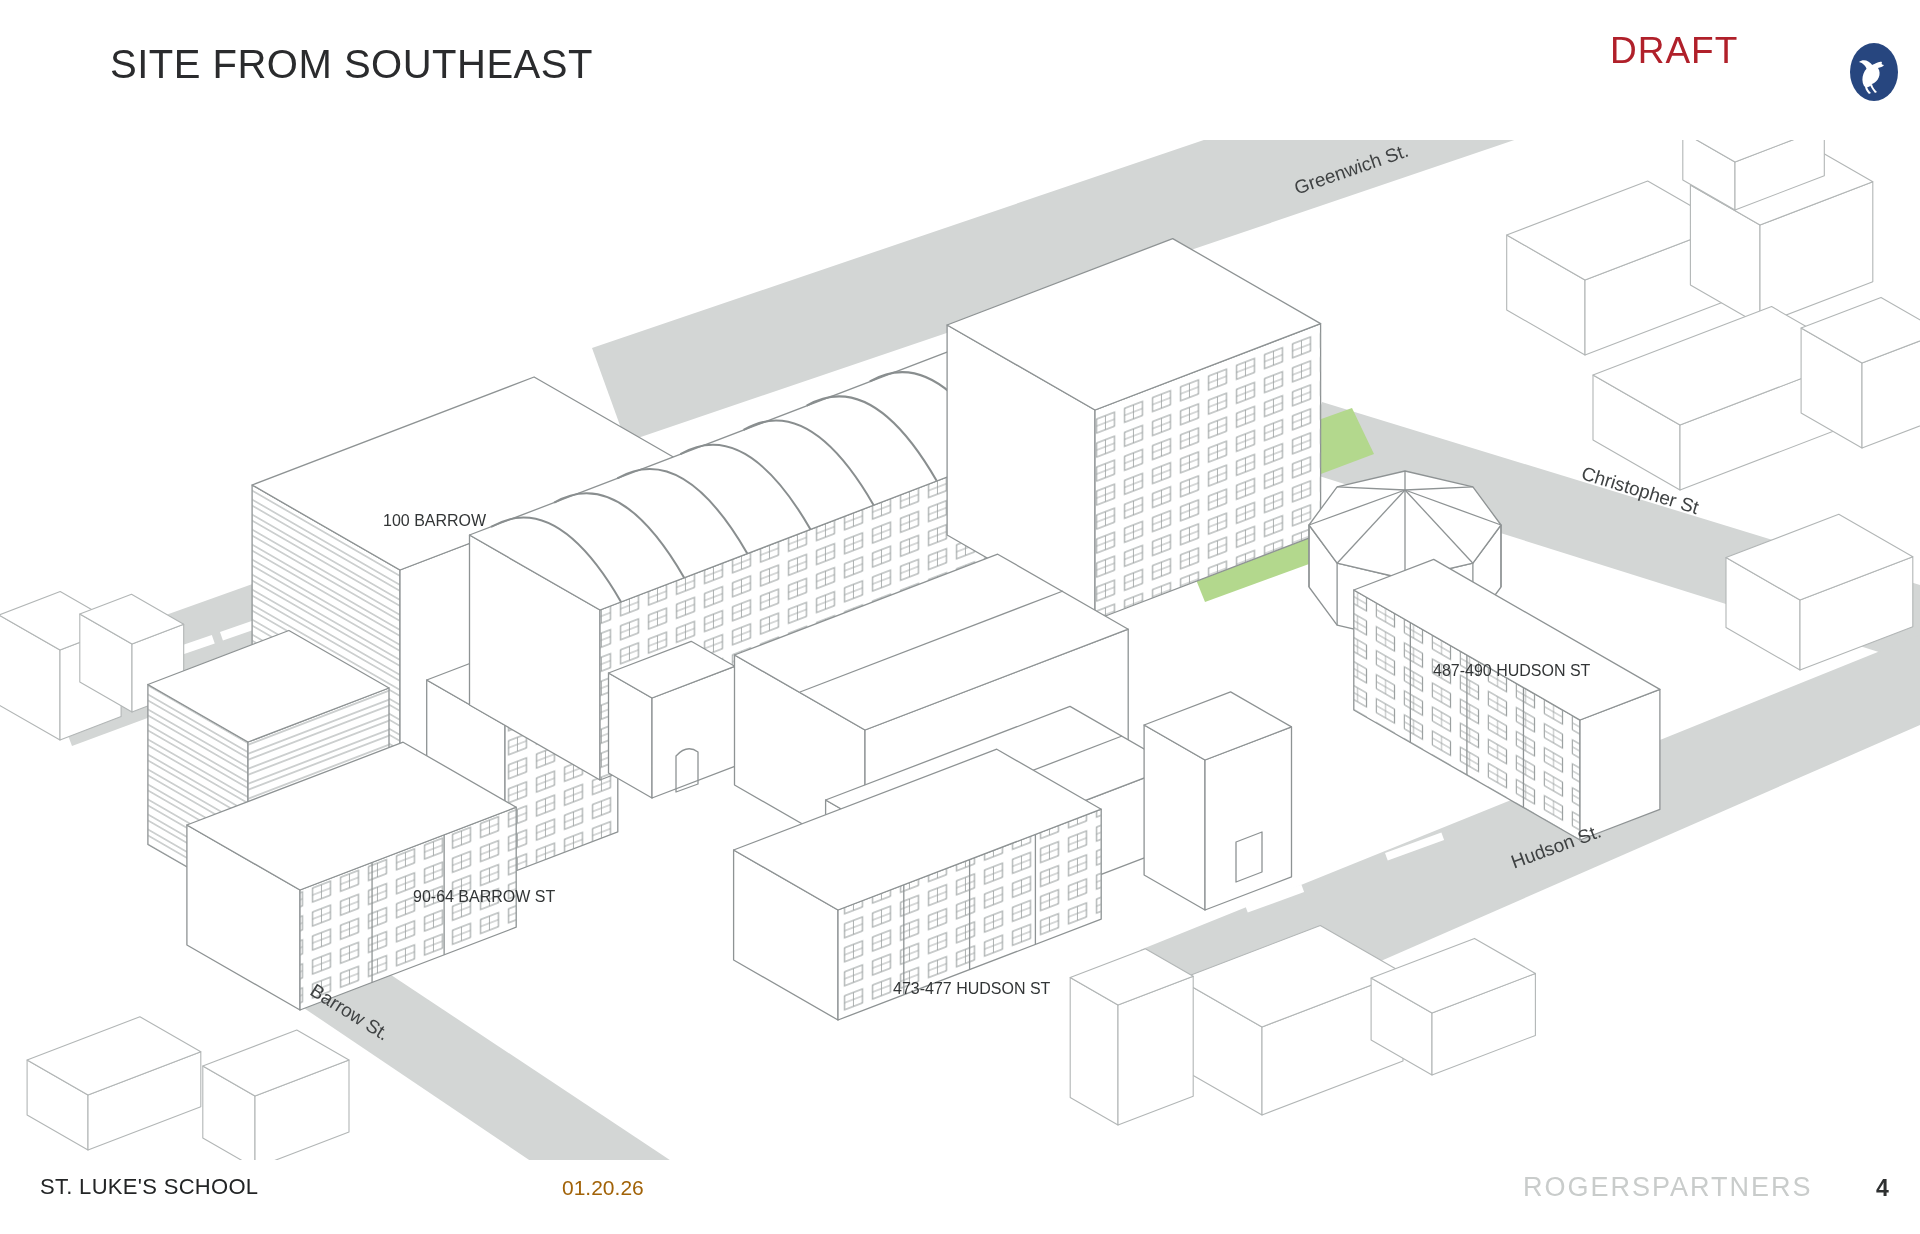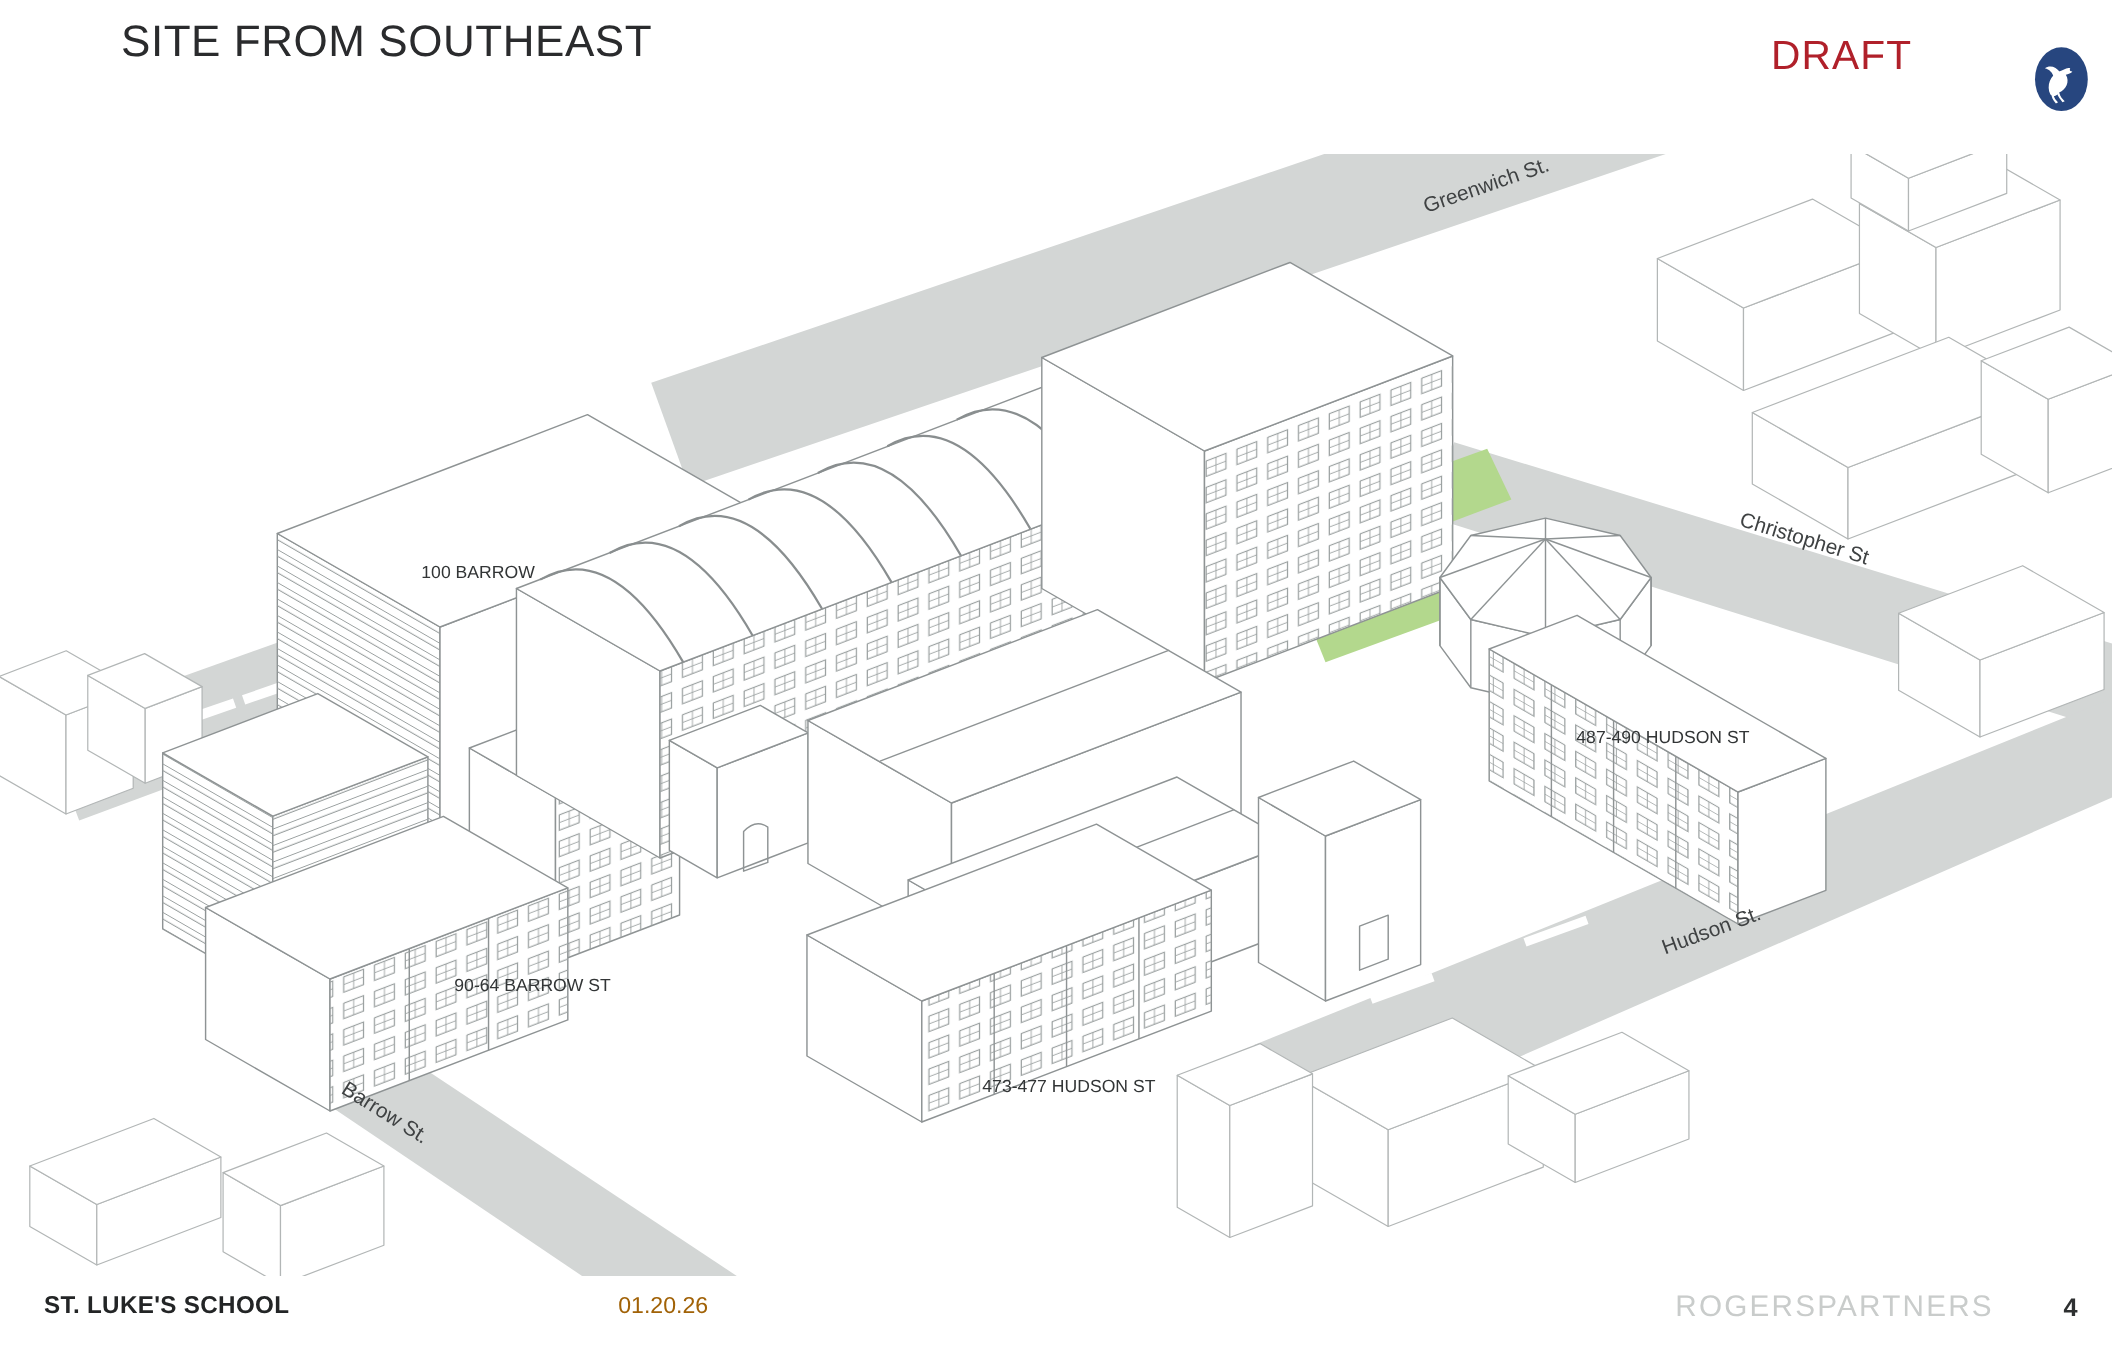--- a/index.html
+++ b/index.html
@@ -1,25 +1,25 @@
 <!DOCTYPE html>
 <html><head>
 <meta charset="utf-8">
 <style>
   html,body{margin:0;padding:0;background:#ffffff;width:1920px;height:1234px;overflow:hidden;
     font-family:"Liberation Sans", sans-serif;}
   #page{position:relative;width:1920px;height:1234px;background:#fff;}
 
   
-  .title{position:absolute;left:110px;top:16px;font-size:40px;letter-spacing:.5px;color:#2a2b2d;font-weight:400;}
+  .title{position:absolute;left:110px;top:42px;font-size:40px;letter-spacing:.5px;color:#2a2b2d;font-weight:400;}
   .draft{position:absolute;left:1610px;top:30px;font-size:37px;font-weight:500;letter-spacing:1px;color:#b0202a;}
   .logo{position:absolute;left:1845px;top:40px;width:58px;height:64px;}
 
   
-  .project{position:absolute;left:40px;top:1174px;font-size:22px;font-weight:700;color:#232526;letter-spacing:.3px;}
+  .project{position:absolute;left:40px;top:1174px;font-size:22px;font-weight:400;color:#232526;letter-spacing:.3px;}
   .date{position:absolute;left:562px;top:1176px;font-size:21px;color:#a16207;}
   .firm{position:absolute;left:1523px;top:1172px;font-size:27px;color:#c9cccb;letter-spacing:2px;font-weight:400;}
   .pagenum{position:absolute;left:1876px;top:1175px;font-size:23px;color:#2e3031;font-weight:600;}
 
   
   #figure{position:absolute;left:0;top:140px;width:1920px;height:1020px;}
   #scene{position:absolute;left:0;top:0;}
   .st{fill:#d3d6d5;}
   .gr{fill:#b3d88d;}
   .f{fill:#ffffff;stroke:#8e9394;stroke-width:1.3;stroke-linejoin:round;}

